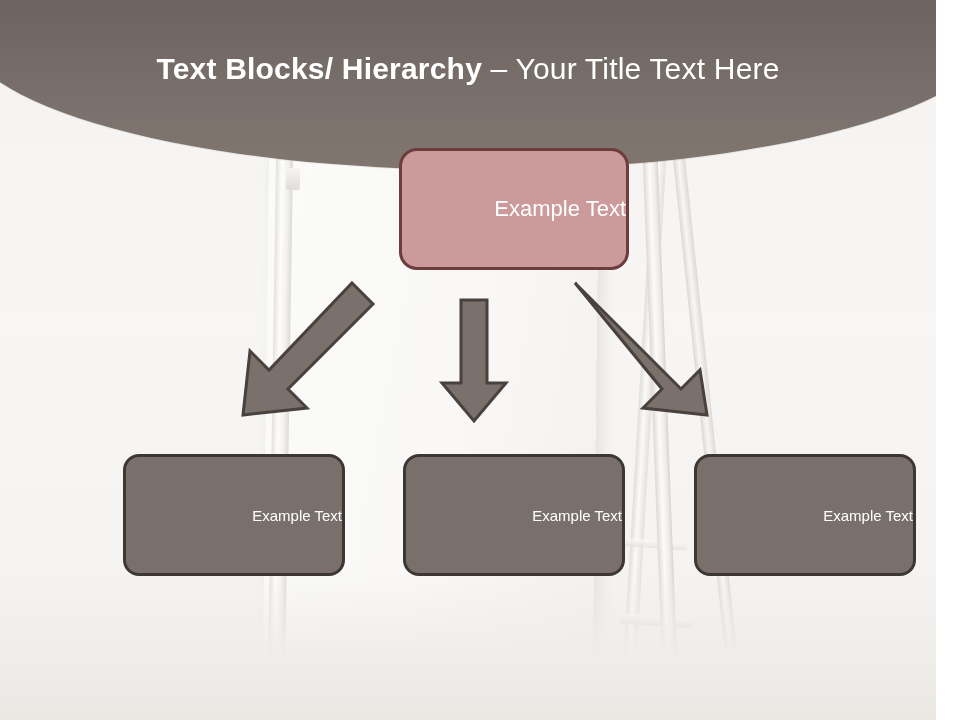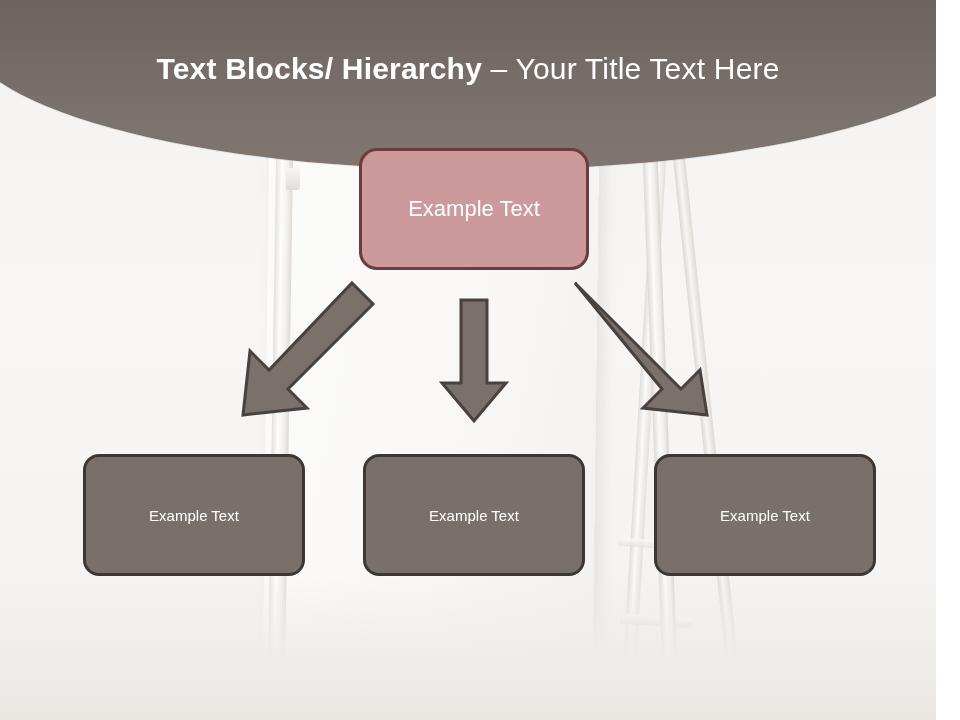--- a/index.html
+++ b/index.html
@@ -197,25 +197,26 @@
     white-space: nowrap;
   }
   .title .strong { font-weight: bold; }
   .title .light  { font-weight: normal; }
 
   
   .node {
     position: absolute;
     display: flex;
     align-items: center;
-    justify-content: center;
+    justify-content: flex-end;
     box-sizing: border-box;
     color: #ffffff;
     text-align: center;
     border-radius: 14px;
+    margin-left: 40px;
   }
   .node-top {
     left: 359px;
     top: 148px;
     width: 230px;
     height: 122px;
     background: #cc9a9a;
     border: 3px solid #6d3c3c;
     font-size: 22px;
     border-radius: 18px;

